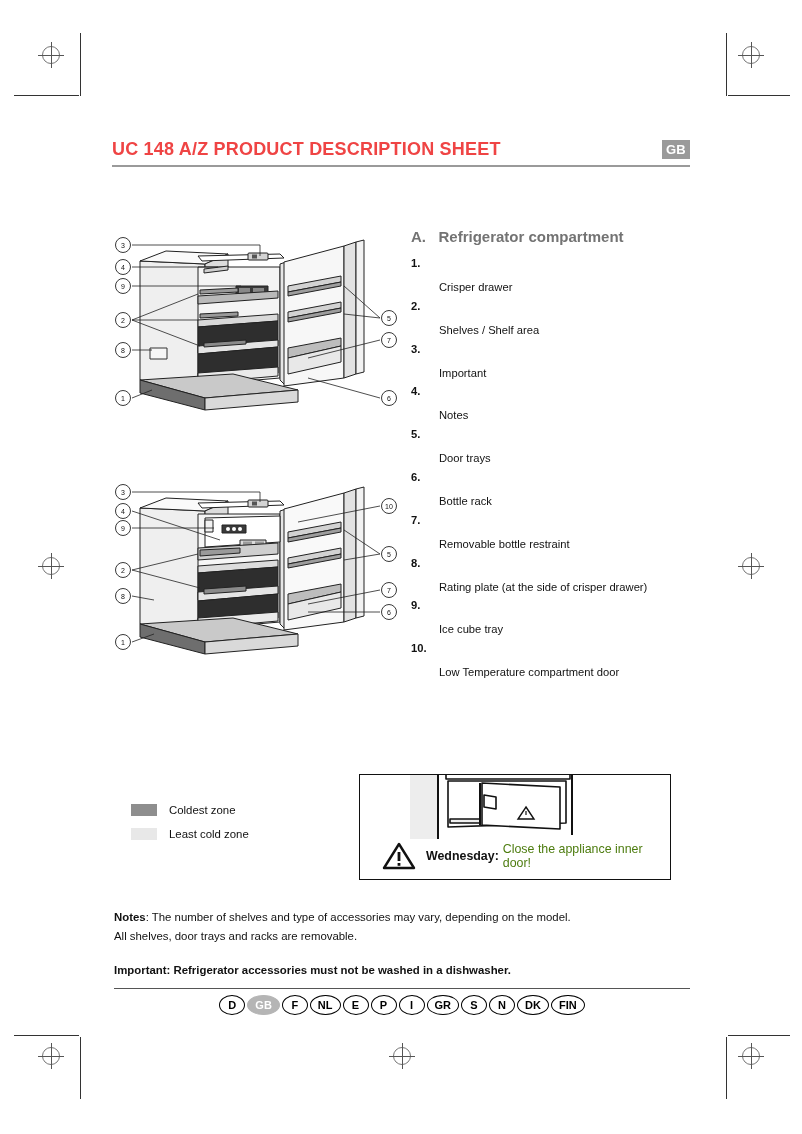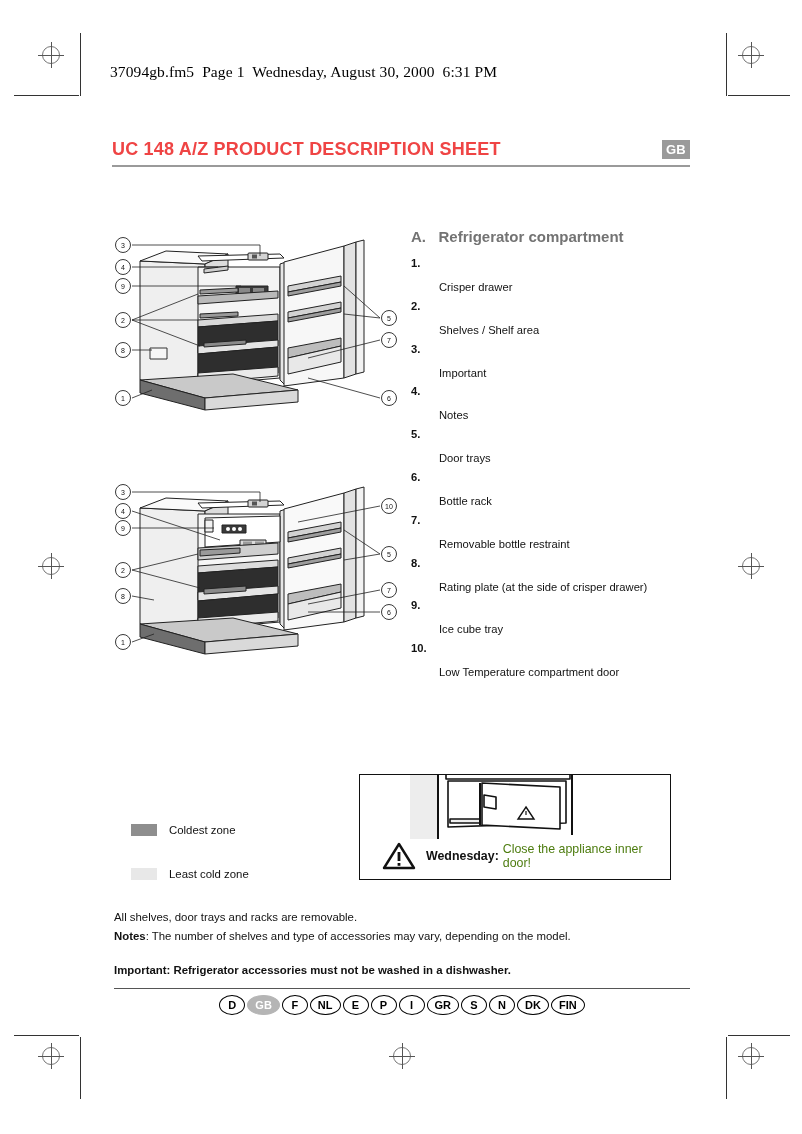--- a/index.html
+++ b/index.html
@@ -96,21 +96,21 @@
     display: flex; align-items: center; justify-content: space-evenly;
     padding: 0 1px;
   }
   .stars3 i {
     display: block; width: 6px; height: 6px; border-radius: 50%;
     background: #ffffff;
   }
 
   
   .zonelegend { position: absolute; left: 131px; top: 798px; }
-  .zonelegend .zrow { display: flex; align-items: center; height: 24px; margin-top: 20px; }
+  .zonelegend .zrow { display: flex; align-items: center; height: 24px; }
   .zonelegend .sw { width: 26px; height: 12px; flex: none; margin-right: 12px; }
   .zonelegend .sw.cold { background: #8e8e8e; }
   .zonelegend .sw.least { background: #e8e8e8; }
   .zonelegend .ztxt { font-size: 11.4px; color: #111; }
 
   
   .warnbox {
     position: absolute; left: 359px; top: 774px;
     width: 312px; height: 106px;
     border: 1px solid #111;
@@ -199,21 +199,20 @@
 
   <div class="trimline" style="left:80px;top:33px;width:1px;height:63px;"></div>
   <div class="trimline" style="left:726px;top:33px;width:1px;height:63px;"></div>
   <div class="trimline" style="left:14px;top:95px;width:65px;height:1px;"></div>
   <div class="trimline" style="left:728px;top:95px;width:62px;height:1px;"></div>
   <div class="trimline" style="left:14px;top:1035px;width:65px;height:1px;"></div>
   <div class="trimline" style="left:728px;top:1035px;width:62px;height:1px;"></div>
   <div class="trimline" style="left:80px;top:1037px;width:1px;height:62px;"></div>
   <div class="trimline" style="left:726px;top:1037px;width:1px;height:62px;"></div>
 
-  <div class="filehdr">37094gb.fm5  Page 1  Wednesday, August 30, 2000  6:31 PM</div>
 
   <div class="titlebar">
     <span class="ttl">UC 148 A/Z PRODUCT DESCRIPTION SHEET</span>
     <span class="gbbadge">GB</span>
     <div class="rule"></div>
   </div>
 
   <div class="illoA">
     <svg viewBox="0 0 296 188" width="296" height="188" xmlns="http://www.w3.org/2000/svg">
       <g fill="none" stroke="#222" stroke-width="1" stroke-linejoin="round">
@@ -531,22 +530,22 @@
           <rect x="15.6" y="10" width="2.8" height="9" fill="#111"></rect>
           <rect x="15.6" y="21" width="2.8" height="2.8" fill="#111"></rect>
         </svg>
       </span>
       <span class="imp">Wednesday:</span>
       <span class="msg">Close the appliance inner door!</span>
     </div>
   </div>
 
   <div class="notes">
+    <div class="n"><b>Notes</b><span>: The number of shelves and type of accessories may vary, depending on the model.</span></div>
     <div class="n">All shelves, door trays and racks are removable.</div>
-    <div class="n"><b>Notes</b><span>: The number of shelves and type of accessories may vary, depending on the model.</span></div>
     <div class="imp2">Important: Refrigerator accessories must not be washed in a dishwasher.</div>
   </div>
 
   <div class="botrule"></div>
   <div class="langrow">
     <span class="pill">D</span>
     <span class="pill active">GB</span>
     <span class="pill">F</span>
     <span class="pill">NL</span>
     <span class="pill">E</span>

